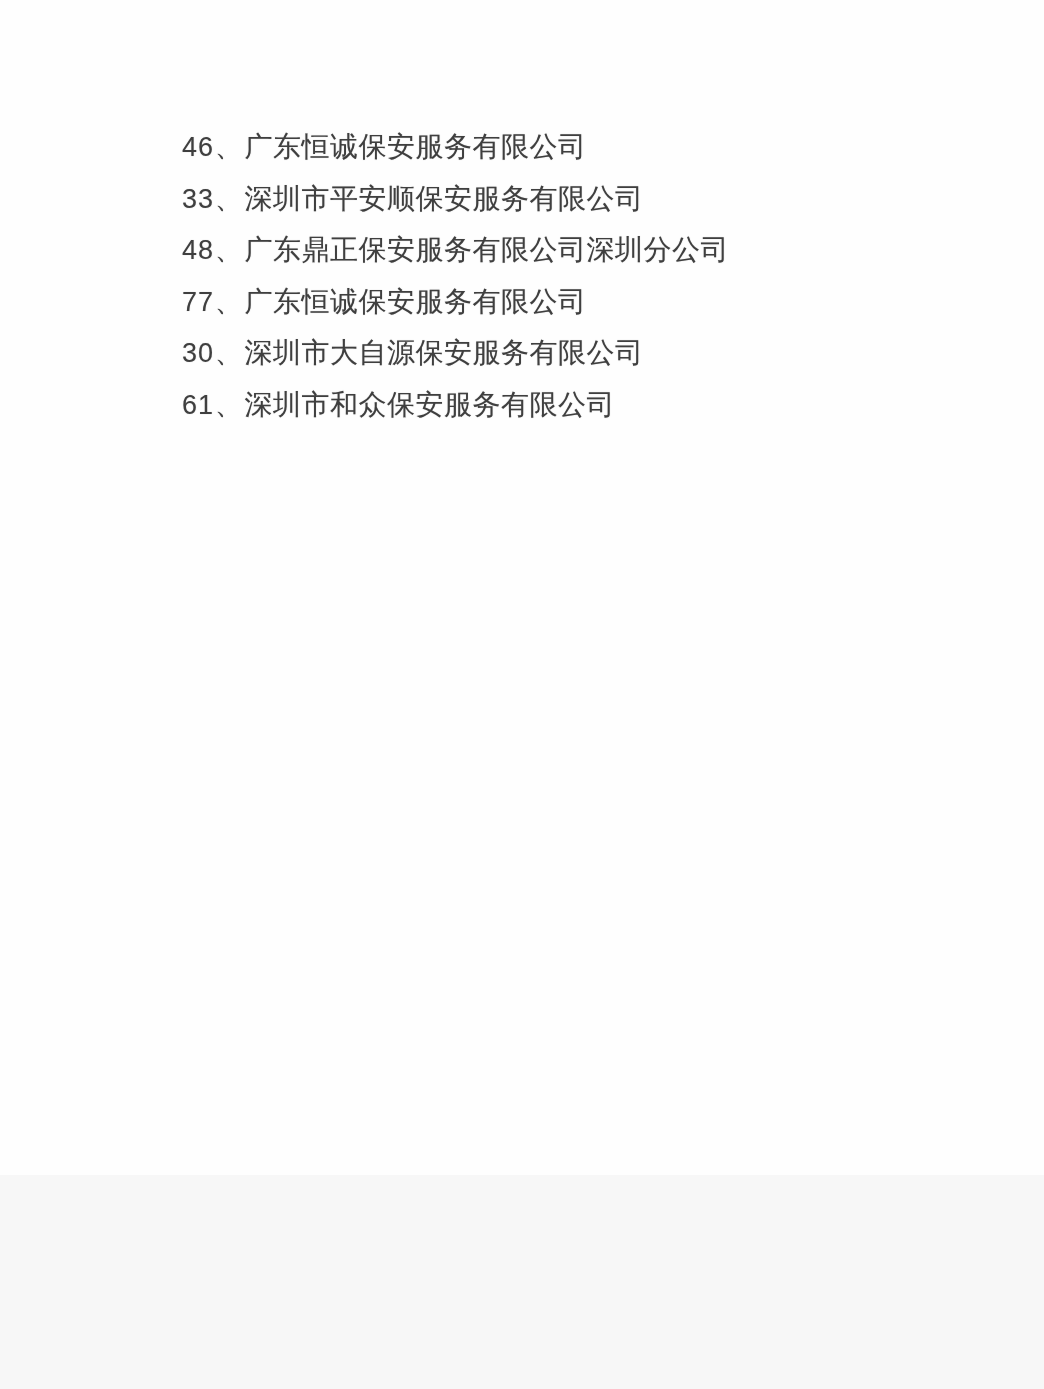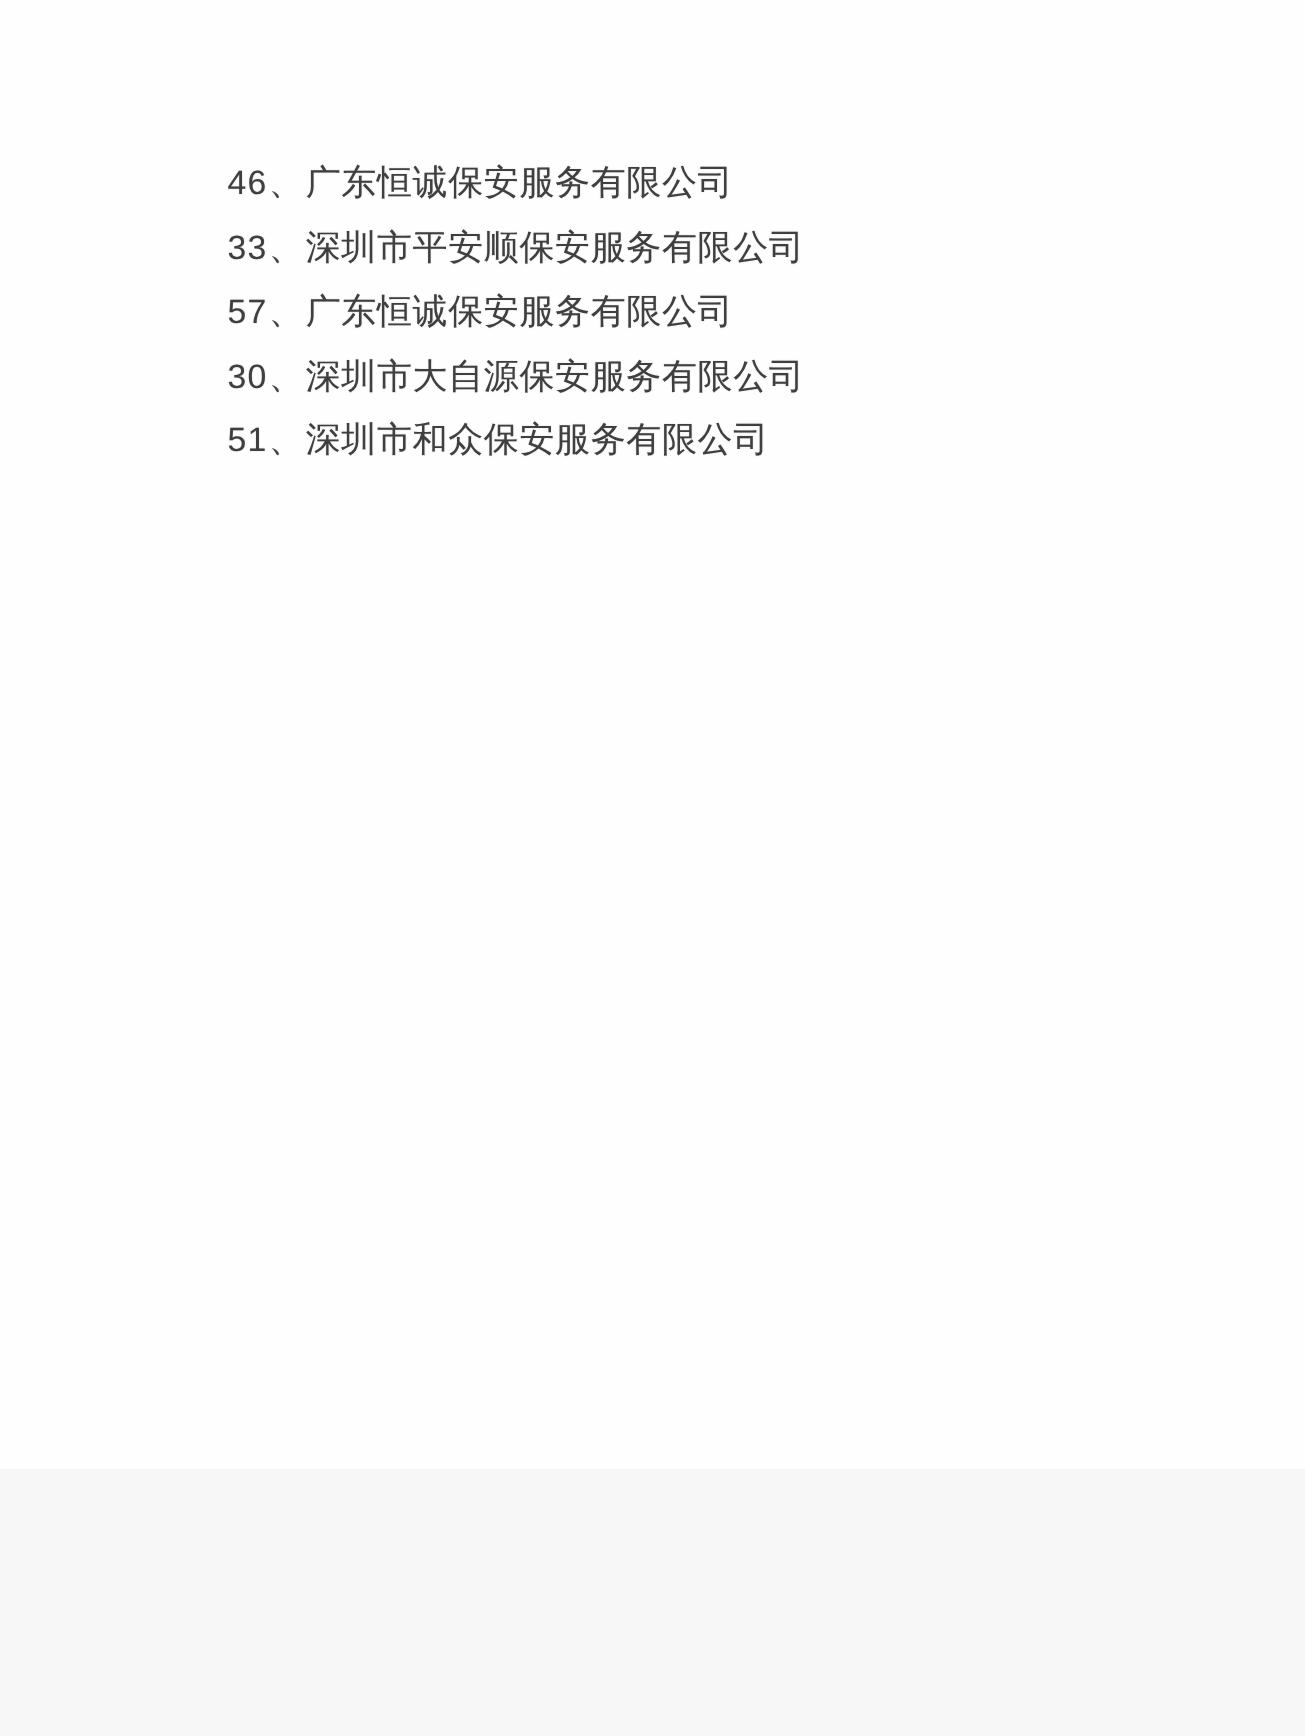--- a/index.html
+++ b/index.html
@@ -56,27 +56,30 @@
   <div class="doc-list">
 
     <div class="doc-row">
       <span class="row-number">46</span><span class="row-separator">、</span><span class="row-name">广东恒诚保安服务有限公司</span>
     </div>
 
     <div class="doc-row">
       <span class="row-number">33</span><span class="row-separator">、</span><span class="row-name">深圳市平安顺保安服务有限公司</span>
     </div>
 
+    <div class="doc-row">
+      <span class="row-number">48</span><span class="row-separator">、</span><span class="row-name">广东鼎正保安服务有限公司深圳分公司</span>
+    </div>
 
     <div class="doc-row">
-      <span class="row-number">57</span><span class="row-separator">、</span><span class="row-name">广东恒诚保安服务有限公司</span>
+      <span class="row-number">77</span><span class="row-separator">、</span><span class="row-name">广东恒诚保安服务有限公司</span>
     </div>
 
     <div class="doc-row">
       <span class="row-number">30</span><span class="row-separator">、</span><span class="row-name">深圳市大自源保安服务有限公司</span>
     </div>
 
     <div class="doc-row">
-      <span class="row-number">51</span><span class="row-separator">、</span><span class="row-name">深圳市和众保安服务有限公司</span>
+      <span class="row-number">61</span><span class="row-separator">、</span><span class="row-name">深圳市和众保安服务有限公司</span>
     </div>
 
   </div>
 </div>
 
 </body></html>

